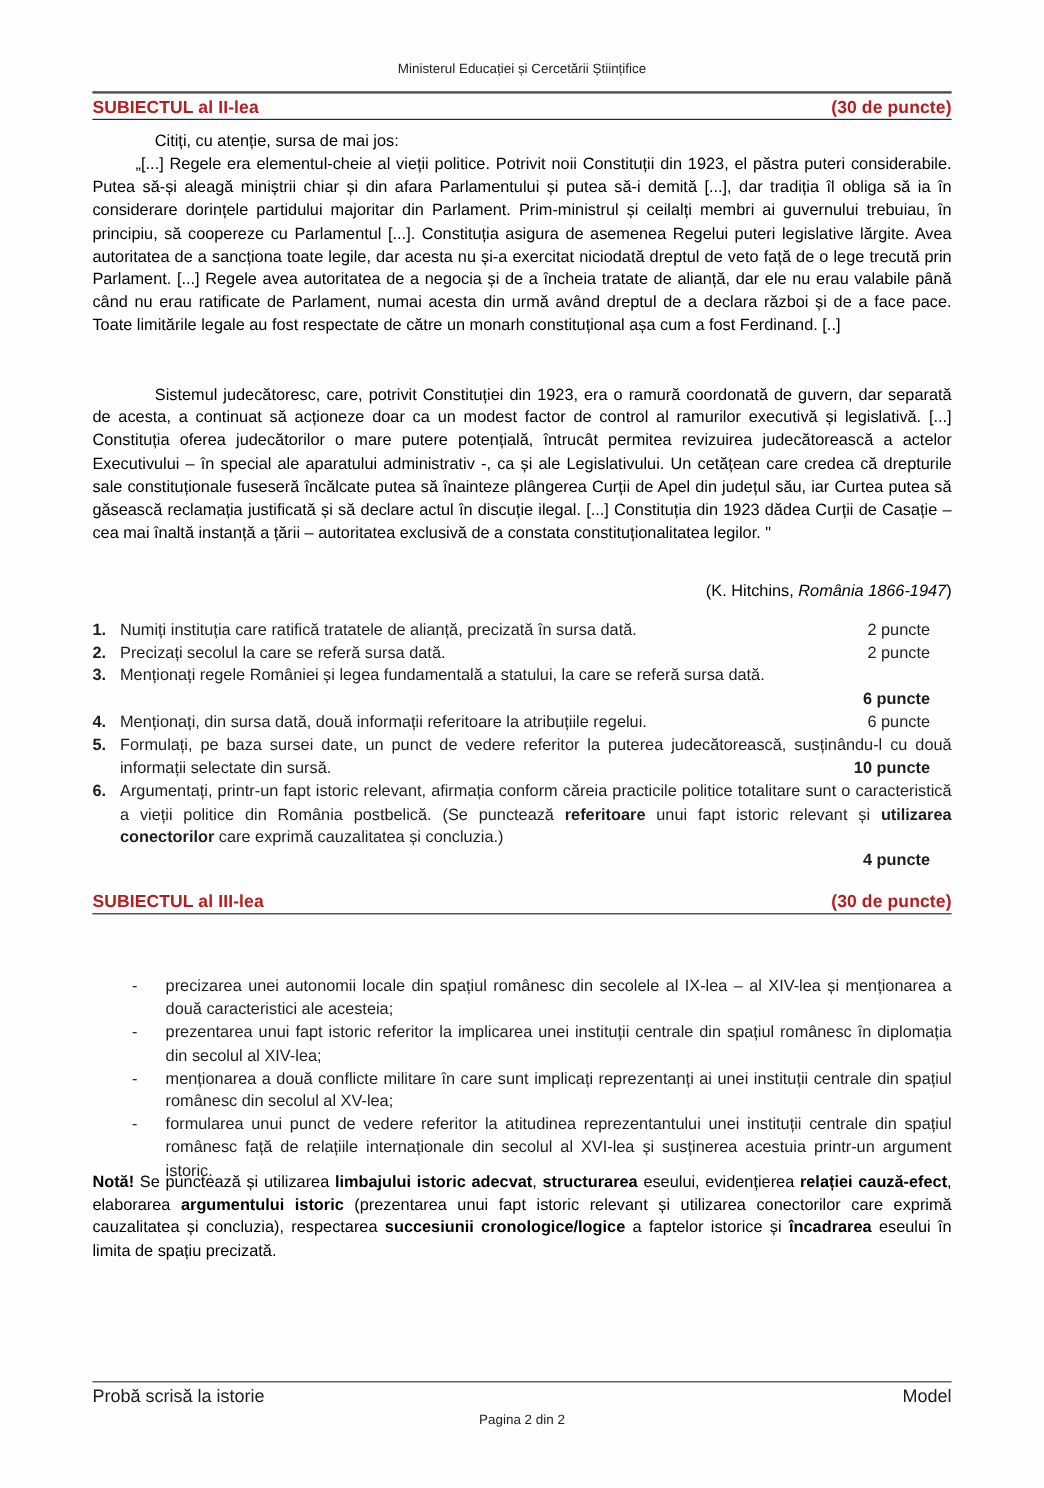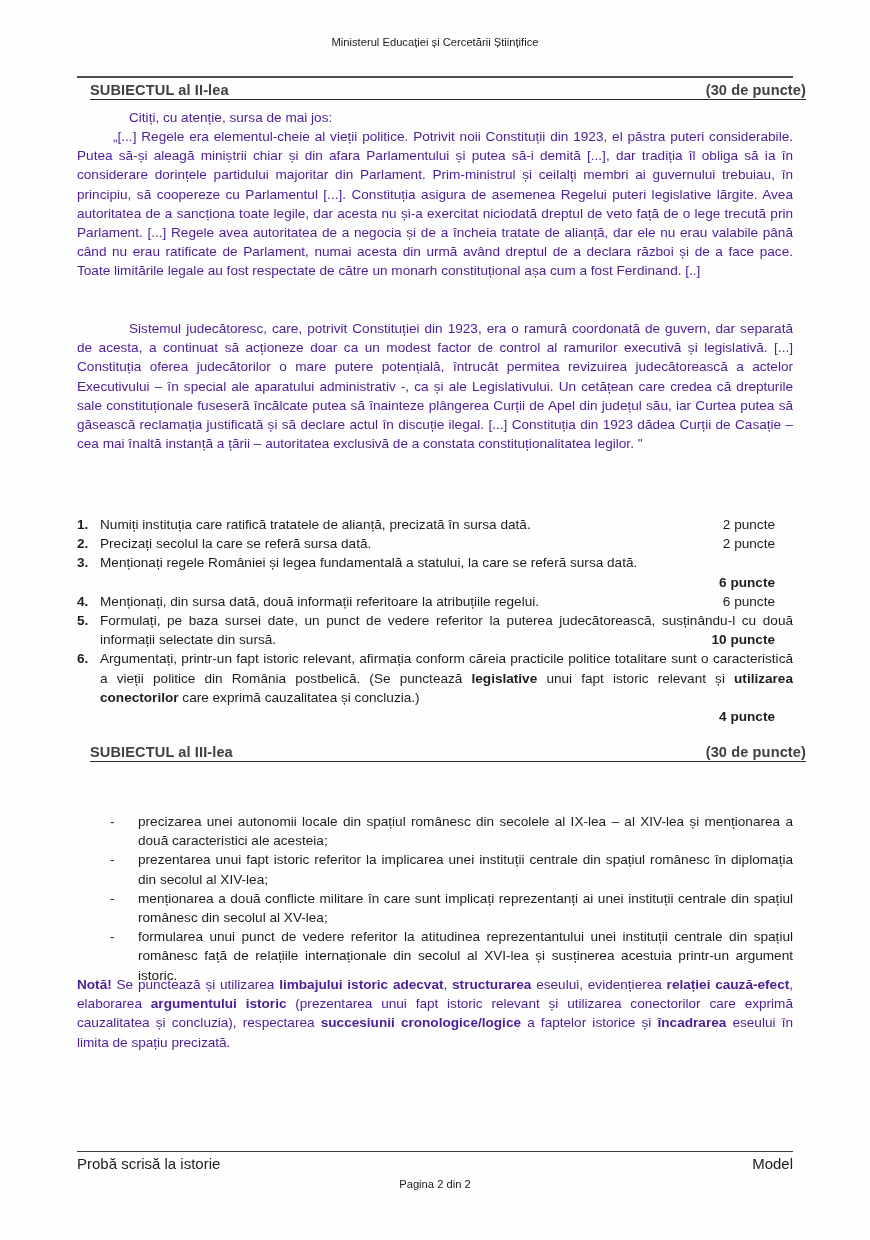--- a/index.html
+++ b/index.html
@@ -27,21 +27,21 @@
   .doc-header {
     position: absolute;
     left: 77px;
     top: 36px;
     width: 716px;
     text-align: center;
     font-size: 11.2px;
     line-height: 13.6px;
     color: #1c1c1c;
   }
-  .doc-header .hline { display: block; white-space: nowrap; }
+  .doc-header .hline { display: block; white-space: nowrap; margin-top: 16px; }
   .header-rule {
     position: absolute;
     left: 77px;
     top: 76px;
     width: 716px;
     height: 2px;
     background: #4d4d4d;
   }
   
   .section-head {
@@ -49,37 +49,36 @@
     left: 77px;
     width: 716px;
     display: flex;
     justify-content: space-between;
     align-items: baseline;
     font-size: 14.6px;
     font-weight: bold;
     letter-spacing: 0.1px;
     border-bottom: 1.6px solid #2a2a2a;
     padding-bottom: 1px;
-    color: #404040;
-    margin-left: 13px;
+    color: #b91c1c;
   }
   #sec2-head { top: 82px; }
   #sec3-head { top: 744px; }
   .section-head .pts { font-weight: bold; }
 
   
   .tblock {
     position: absolute;
     left: 77px;
     width: 716px;
     font-size: 13.6px;
     line-height: 19.2px;
     text-align: justify;
     text-justify: inter-word;
-    color: #4c1d95;
+    color: #000000;
   }
   .tblock p { margin: 0; }
   .indent { text-indent: 52px; }
   .indent-sm { text-indent: 36px; }
   .right { text-align: right; }
   b, .b { font-weight: bold; }
   i, .i { font-style: italic; }
 
   
   #req-list {
@@ -189,20 +188,23 @@
   </div>
 
   <div class="tblock" style="top:127px;">
     <p class="indent-sm">„[...] Regele era elementul-cheie al vieții politice. Potrivit noii Constituții din 1923, el păstra puteri considerabile. Putea să-și aleagă miniștrii chiar și din afara Parlamentului și putea să-i demită [...], dar tradiția îl obliga să ia în considerare dorințele partidului majoritar din Parlament. Prim-ministrul și ceilalți membri ai guvernului trebuiau, în principiu, să coopereze cu Parlamentul [...]. Constituția asigura de asemenea Regelui puteri legislative lărgite. Avea autoritatea de a sancționa toate legile, dar acesta nu și-a exercitat niciodată dreptul de veto față de o lege trecută prin Parlament. [...] Regele avea autoritatea de a negocia și de a încheia tratate de alianță, dar ele nu erau valabile până când nu erau ratificate de Parlament, numai acesta din urmă având dreptul de a declara război și de a face pace. Toate limitările legale au fost respectate de către un monarh constituțional așa cum a fost Ferdinand. [..]</p>
   </div>
 
   <div class="tblock" style="top:319px;">
     <p class="indent">Sistemul judecătoresc, care, potrivit Constituției din 1923, era o ramură coordonată de guvern, dar separată de acesta, a continuat să acționeze doar ca un modest factor de control al ramurilor executivă și legislativă. [...] Constituția oferea judecătorilor o mare putere potențială, întrucât permitea revizuirea judecătorească a actelor Executivului – în special ale aparatului administrativ -, ca și ale Legislativului. Un cetățean care credea că drepturile sale constituționale fuseseră încălcate putea să înainteze plângerea Curții de Apel din județul său, iar Curtea putea să găsească reclamația justificată și să declare actul în discuție ilegal. [...] Constituția din 1923 dădea Curții de Casație – cea mai înaltă instanță a țării – autoritatea exclusivă de a constata constituționalitatea legilor. "</p>
   </div>
 
+  <div class="tblock right" style="top:483px;">
+    <p><span>(K. Hitchins, </span><i>România 1866-1947</i><span>)</span></p>
+  </div>
 
 
   <div id="req-list">
 
     <div class="req-row">
       <span class="req-num">1.</span>
       <span class="req-body nojust"><span>Numiți instituția care ratifică tratatele de alianță, precizată în sursa dată.</span><span class="pts-tab">2 puncte</span></span>
     </div>
 
     <div class="req-row">
@@ -223,21 +225,21 @@
       <span class="req-body nojust"><span>Menționați, din sursa dată, două informații referitoare la atribuțiile regelui.</span><span class="pts-tab">6 puncte</span></span>
     </div>
 
     <div class="req-row">
       <span class="req-num">5.</span>
       <span class="req-body"><span>Formulați, pe baza sursei date, un punct de vedere referitor la puterea judecătorească, susținându-l cu două informații selectate din sursă.</span><span class="pts-inline" style="float:right;padding-left:12px;padding-right:18px;">10 puncte</span></span>
     </div>
 
     <div class="req-row">
       <span class="req-num">6.</span>
-      <span class="req-body"><span>Argumentați, printr-un fapt istoric relevant, afirmația conform căreia practicile politice totalitare sunt o caracteristică a vieții politice din România postbelică. (Se punctează </span><b>legislative</b><span> unui fapt istoric relevant și </span><b>utilizarea conectorilor</b><span> care exprimă cauzalitatea și concluzia.)</span>
+      <span class="req-body"><span>Argumentați, printr-un fapt istoric relevant, afirmația conform căreia practicile politice totalitare sunt o caracteristică a vieții politice din România postbelică. (Se punctează </span><b>referitoare</b><span> unui fapt istoric relevant și </span><b>utilizarea conectorilor</b><span> care exprimă cauzalitatea și concluzia.)</span>
         <span class="pts-line" style="display:block;">4 puncte</span>
       </span>
     </div>
 
   </div>
 
   <div class="section-head" id="sec3-head">
     <span>SUBIECTUL al III-lea</span>
     <span class="pts">(30 de puncte)</span>
   </div>

